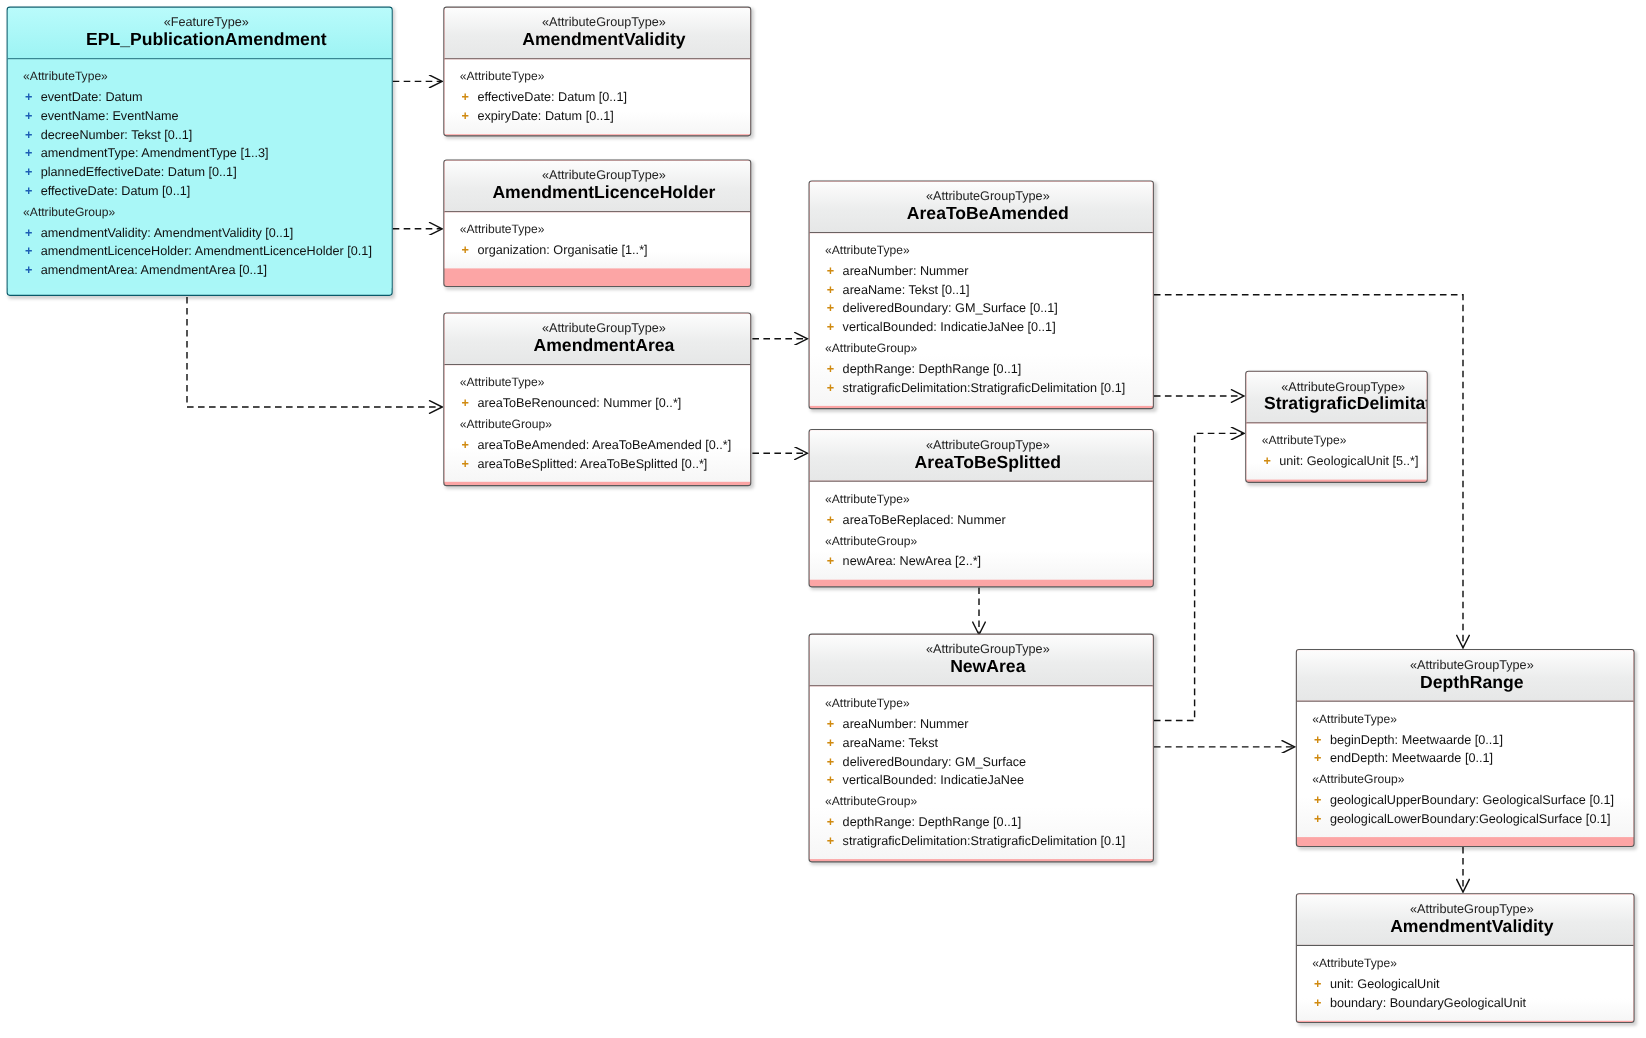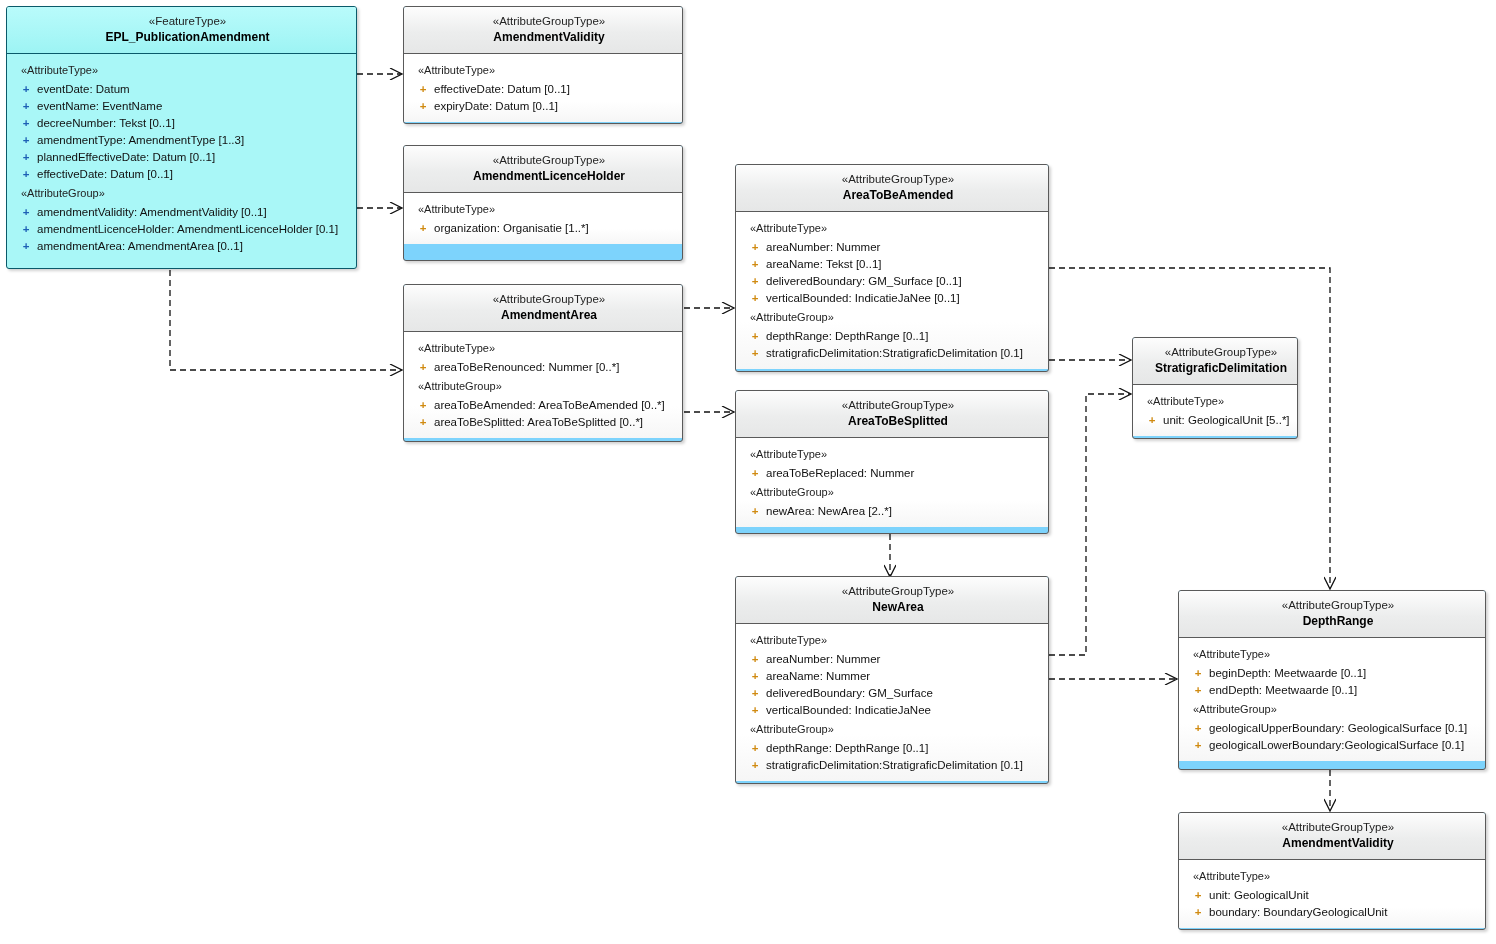--- a/index.html
+++ b/index.html
@@ -1,26 +1,26 @@
 <!DOCTYPE html>
 <html><head>
 <meta charset="utf-8">
 <style>
   html,body{margin:0;padding:0;background:#ffffff;}
   body{font-family:"Liberation Sans","DejaVu Sans",sans-serif;}
   #canvas{position:relative;width:1496px;height:944px;overflow:hidden;background:#fff;}
   svg.links{position:absolute;left:0;top:0;width:1496px;height:944px;pointer-events:none;}
 
   .uml{position:absolute;box-sizing:border-box;border:1px solid #5a5a5a;border-radius:3px;
-       background:#7dd3fc;box-shadow:2px 2px 3px rgba(0,0,0,0.18);overflow:hidden;}
+       background:#fca5a5;box-shadow:2px 2px 3px rgba(0,0,0,0.18);overflow:hidden;}
   .uml .hdr{box-sizing:border-box;text-align:center;padding:7px 4px 8px 16px;
             background:linear-gradient(to bottom,#fdfdfd 0%,#eceded 55%,#e6e7e7 100%);
             border-bottom:1px solid #5a5a5a;}
   .uml .stereo{font-size:11.5px;color:#222;line-height:15px;}
-  .uml .cname{font-size:12px;font-weight:bold;color:#000;line-height:16px;}
+  .uml .cname{font-size:16px;font-weight:bold;color:#000;line-height:16px;}
   .uml .body{box-sizing:border-box;padding:6px 2px 7px 2px;
              background:linear-gradient(to bottom,#ffffff 0%,#ffffff 70%,#f6f6f6 100%);}
   .grp{font-size:11px;color:#222;padding:2px 0 3px 12px;line-height:16px;}
   .attr{font-size:11.5px;color:#111;line-height:17px;display:flex;padding-left:6px;}
   .attr .vis{width:22px;color:#d08a10;font-weight:bold;flex:0 0 22px;text-align:center;}
   .attr .txt{white-space:nowrap;text-align:right;}
 
   
   .uml.feature{border:1px solid #0a5a6a;background:#aaf7f7;}
   .uml.feature .hdr{background:linear-gradient(to bottom,#b9fbfb 0%,#9df4f4 100%);border-bottom:1px solid #0a5a6a;}
@@ -226,21 +226,21 @@
       <div class="cname">NewArea</div>
     </div>
     <div class="body">
       <div class="grp">«AttributeType»</div>
       <div class="attr">
           <span class="vis">+</span>
           <span class="txt">areaNumber: Nummer</span>
         </div>
       <div class="attr">
           <span class="vis">+</span>
-          <span class="txt">areaName: Nummer</span>
+          <span class="txt">areaName: Tekst</span>
         </div>
       <div class="attr">
           <span class="vis">+</span>
           <span class="txt">deliveredBoundary: GM_Surface</span>
         </div>
       <div class="attr">
           <span class="vis">+</span>
           <span class="txt">verticalBounded: IndicatieJaNee</span>
         </div>
       <div class="grp">«AttributeGroup»</div>

